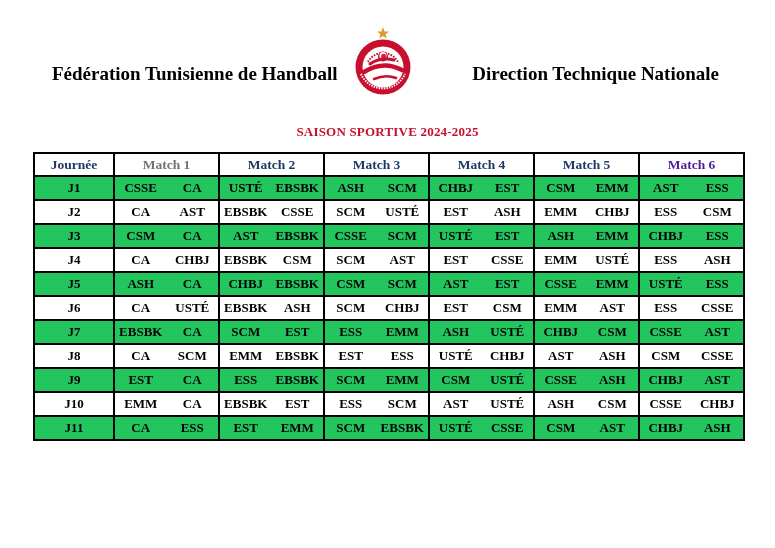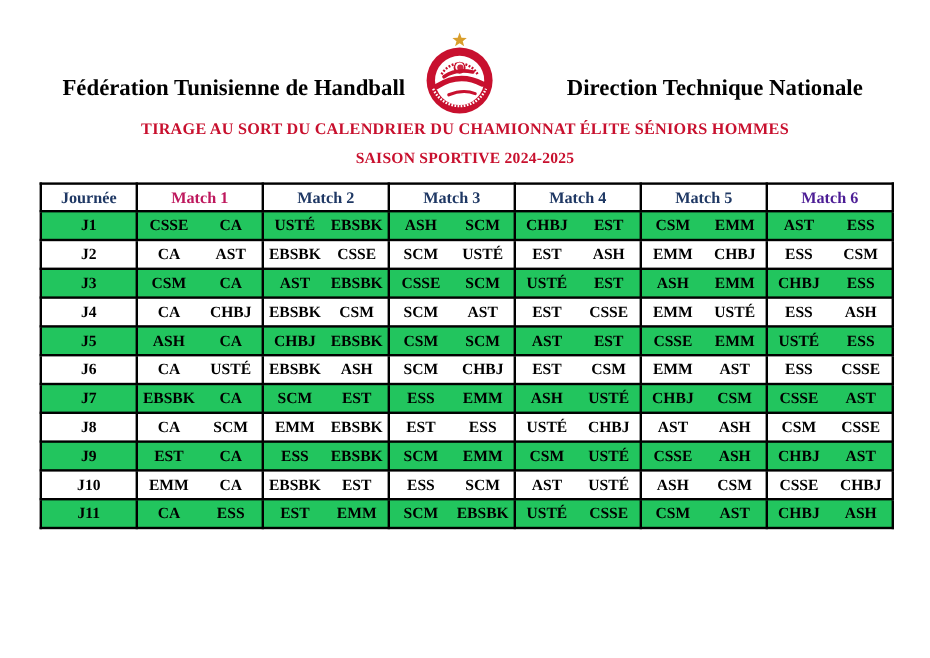--- a/index.html
+++ b/index.html
@@ -73,38 +73,37 @@
       <circle cx="34.6" cy="31.3" r="2.6" fill="#C8102E" opacity="0.9"></circle>
 
       <path d="M 15,47 Q 34,35 53,45" fill="none" stroke="#C8102E" stroke-width="4.5" stroke-linecap="round"></path>
       <path d="M 21,39 Q 31,32 45,35" fill="none" stroke="#C8102E" stroke-width="3" stroke-linecap="round"></path>
       <path d="M 25,54 Q 37,49 47,53" fill="none" stroke="#C8102E" stroke-width="2.6" stroke-linecap="round"></path>
     </svg>
   </div>
 
   <div class="org org-right">Direction Technique Nationale</div>
 
-  <div class="doc-title" style="color: rgb(200, 16, 46);">TIRAGE AU SORT DU CALENDRIER DU CHAMIONNAT ÉLITE SÉNIORS HOMMES</div>
 
   <div class="doc-subtitle" style="color: rgb(200, 16, 46);">SAISON SPORTIVE 2024-2025</div>
 
   <table class="cal">
     <colgroup>
       <col style="width:80px">
       <col style="width:105px">
         <col style="width:105px">
         <col style="width:105px">
       <col style="width:105px">
         <col style="width:105px">
         <col style="width:105px">
     </colgroup>
     <thead>
       <tr>
           <th style="color: rgb(31, 56, 100);">Journée</th>
-          <th style="color: #be185d; text-align: center;">Match 1</th>
+          <th style="color: #737373; text-align: center;">Match 1</th>
           <th style="color: rgb(31, 56, 100);">Match 2</th>
           <th style="color: rgb(31, 56, 100);">Match 3</th>
           <th style="color: rgb(31, 56, 100);">Match 4</th>
           <th style="color: rgb(31, 56, 100);">Match 5</th>
           <th style="color: #4c1d95;">Match 6</th>
         </tr>
     </thead>
     <tbody>
         <tr class="shaded">
           <td>J1</td>

